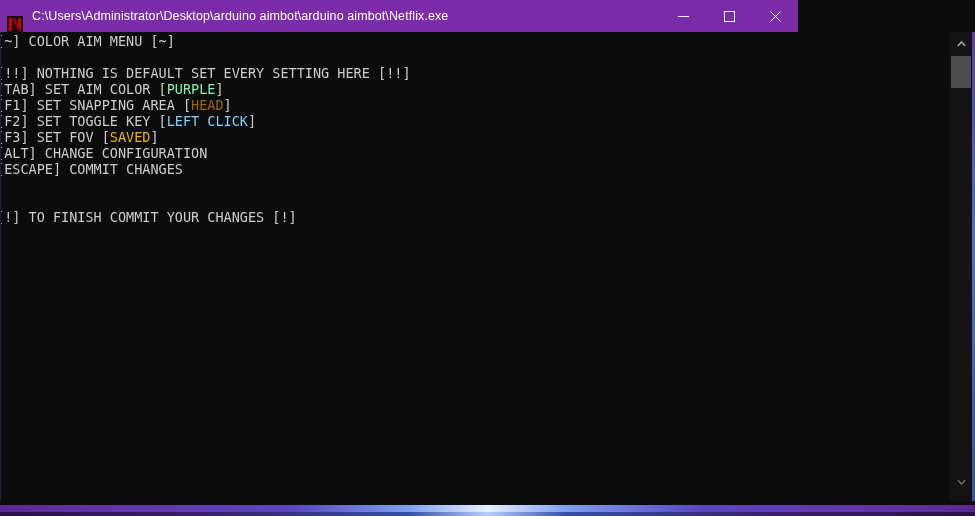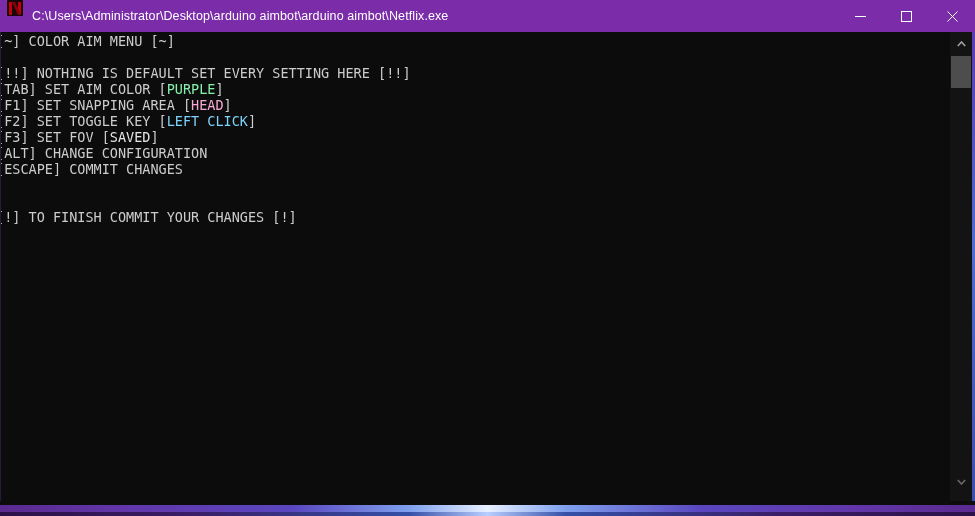--- a/index.html
+++ b/index.html
@@ -20,25 +20,25 @@
     height: 516px;
     background: #0c0c0c;
     box-sizing: border-box;
     overflow: hidden;
   }
 
   
   #titlebar {
     position: absolute;
     left: 0; top: 0;
-    width: 975px;
+    width: 798px;
     height: 32px;
     background: #7b2ca8;
     display: flex;
-    align-items: flex-start;
+    align-items: flex-end;
     box-sizing: border-box;
   }
   #app-icon {
     width: 16px;
     height: 16px;
     margin-left: 7px;
     margin-right: 9px;
     background: #1a0407;
     border-radius: 1px;
     display: flex;
@@ -83,23 +83,23 @@
     top: 1px;
     margin: 0;
     font-family: "DejaVu Sans Mono", monospace;
     font-size: 13.5px;
     line-height: 16px;
     color: #cccccc;
     white-space: pre;
     letter-spacing: 0px;
   }
   .c-purple { color: #86efac; }
-  .c-cyan   { color: #f9a8d4; }
+  .c-cyan   { color: #a16207; }
   .c-blue   { color: #7dd3fc; }
-  .c-green  { color: #e5e5e5; }
+  .c-green  { color: #eab308; }
   .c-white  { color: #cccccc; }
 
   
   #scrollbar {
     position: absolute;
     right: 3px;
     top: 32px;
     width: 22px;
     height: 473px;
     background: #131313;

